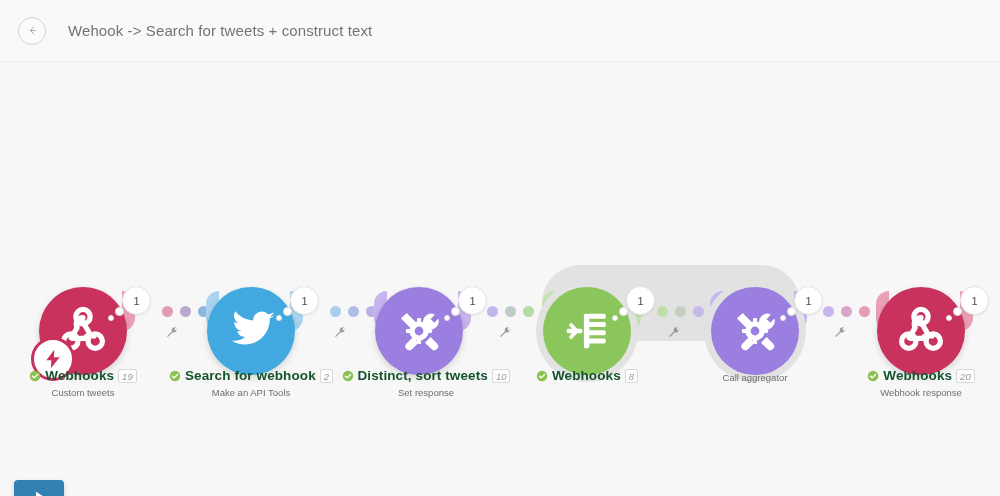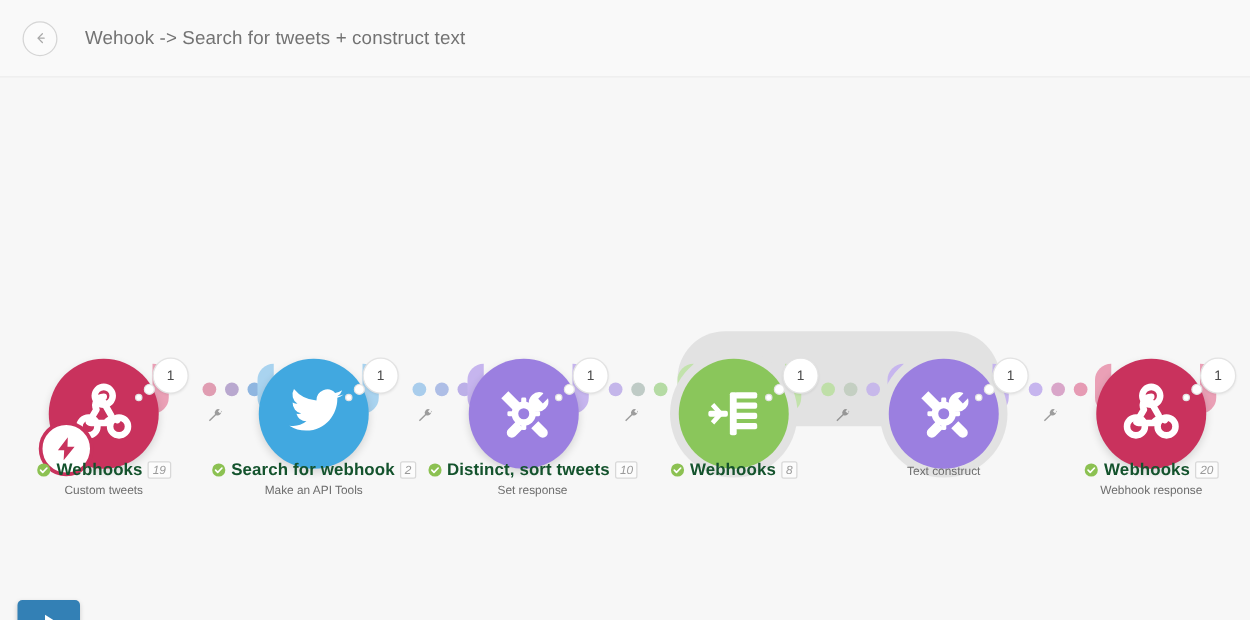--- a/index.html
+++ b/index.html
@@ -382,21 +382,21 @@
           <circle cx="8" cy="8" r="7" fill="#8cc152"></circle>
           <path d="M4.6 8.2 6.9 10.5 11.4 5.9" fill="none" stroke="#ffffff" stroke-width="1.8" stroke-linecap="round" stroke-linejoin="round"></path>
         </svg>
         <span class="node-name">Webhooks</span>
         <span class="badge">8</span>
       </div>
       <div class="subtitle"></div>
     </div>
 
     <div class="labels" style="left:675px; top:306px; width:160px;">
-      <div class="subtitle">Text construct</div>
+      <div class="subtitle">Call aggregator</div>
     </div>
 
     <div class="labels" style="left:841px; top:306px; width:160px;">
       <div class="name-row">
         <svg class="check" viewBox="0 0 16 16">
           <circle cx="8" cy="8" r="7" fill="#8cc152"></circle>
           <path d="M4.6 8.2 6.9 10.5 11.4 5.9" fill="none" stroke="#ffffff" stroke-width="1.8" stroke-linecap="round" stroke-linejoin="round"></path>
         </svg>
         <span class="node-name">Webhooks</span>
         <span class="badge">20</span>

